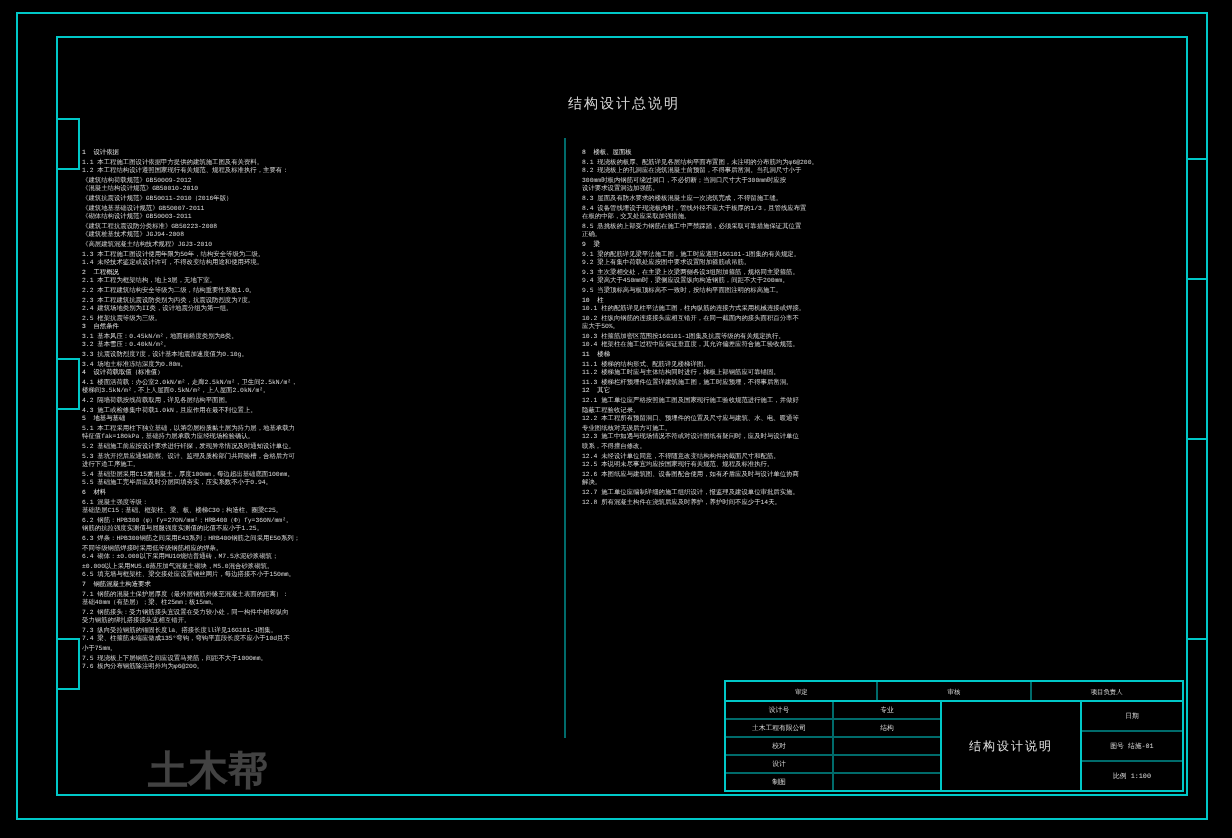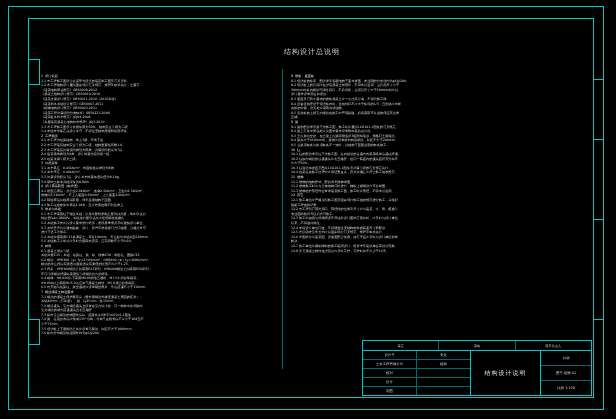--- a/index.html
+++ b/index.html
@@ -1,17 +1,17 @@
 <!DOCTYPE html>
 <html><head>
 <meta charset="utf-8">
 <style>
   html,body{margin:0;padding:0;background:#000;}
   body{width:616px;height:419px;overflow:hidden;font-family:"DejaVu Sans","Liberation Sans",sans-serif;}
-  #sheet{position:relative;width:616px;height:419px;background:#000;}
+  #sheet{position:relative;width:616px;height:419px;background:#000;font-family:Liberation Mono, monospace;}
   
   .frame-outer{position:absolute;left:8px;top:6px;width:596px;height:404px;border:1px solid #00c8c8;box-sizing:border-box;}
   .frame-inner{position:absolute;left:28px;top:18px;width:566px;height:380px;border:1px solid #00c8c8;box-sizing:border-box;}
   .title-main{position:absolute;left:0;top:28px;width:566px;text-align:center;color:#d8d8d8;font-size:7px;letter-spacing:1px;}
   
   .col{position:absolute;top:55px;color:#d8d8d8;font-size:3.2px;line-height:4.6px;white-space:pre-wrap;word-break:break-all;}
   .col-left{left:12px;width:240px;}
   .col-right{left:262px;width:250px;}
   .col p{margin:0;}
   .col p.head{color:#e8e8e8;}
@@ -98,14 +98,15 @@
     <div class="tick" style="top:200px;"></div>
     <div class="tick" style="top:300px;"></div>
 
     <div class="stub" style="top:40px;height:26px;"></div>
     <div class="stub" style="top:160px;height:26px;"></div>
     <div class="stub" style="top:300px;height:26px;"></div>
   </div>
 
   <div class="wm">
   </div>
+  <div class="wm-cn">土木帮</div>
 
 </div>
 
 </body></html>

